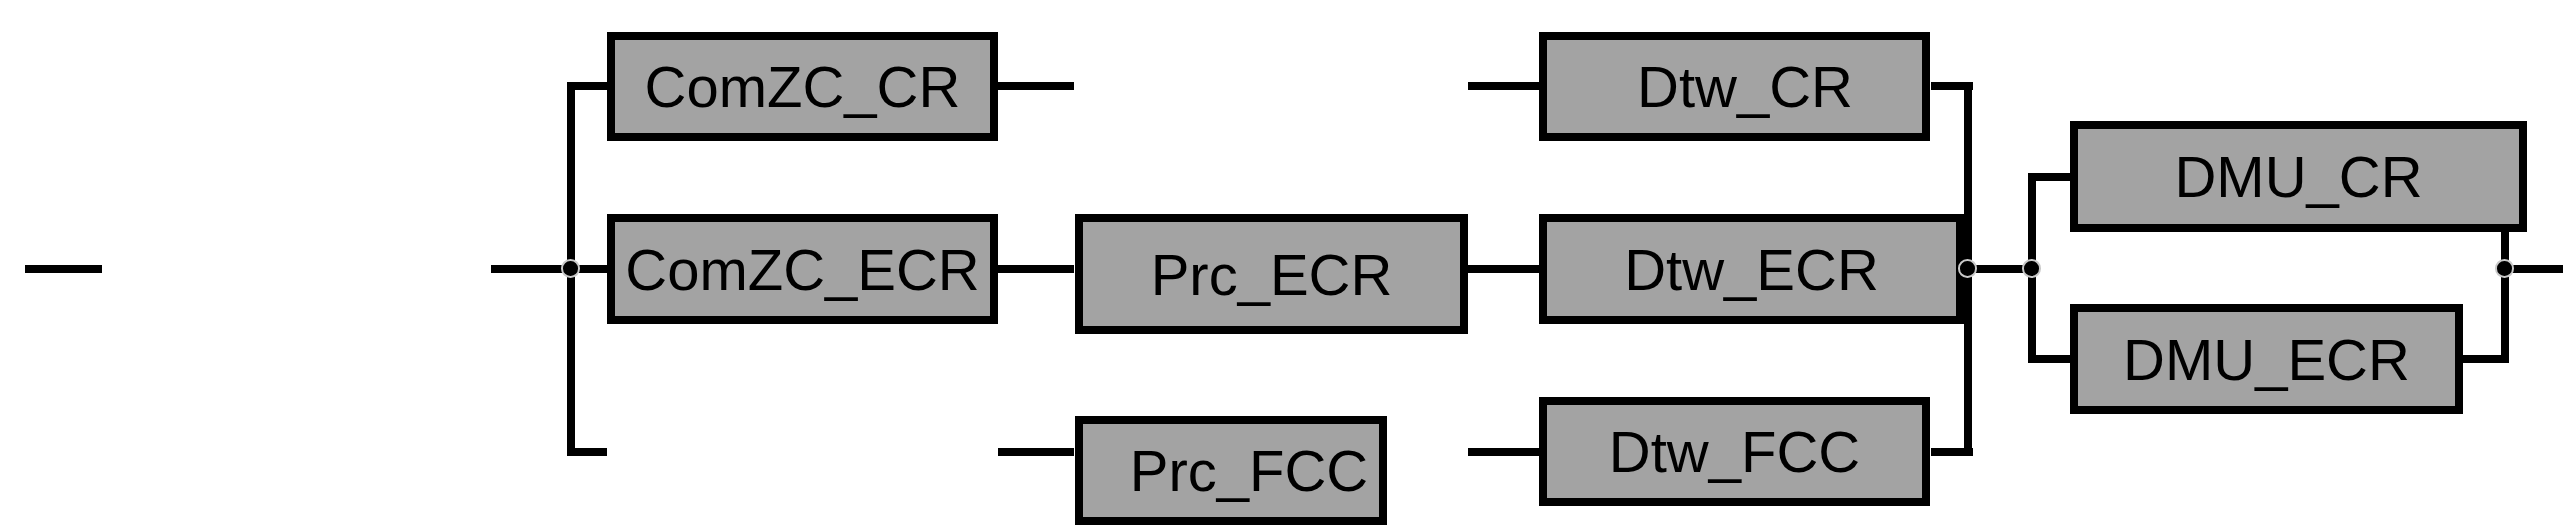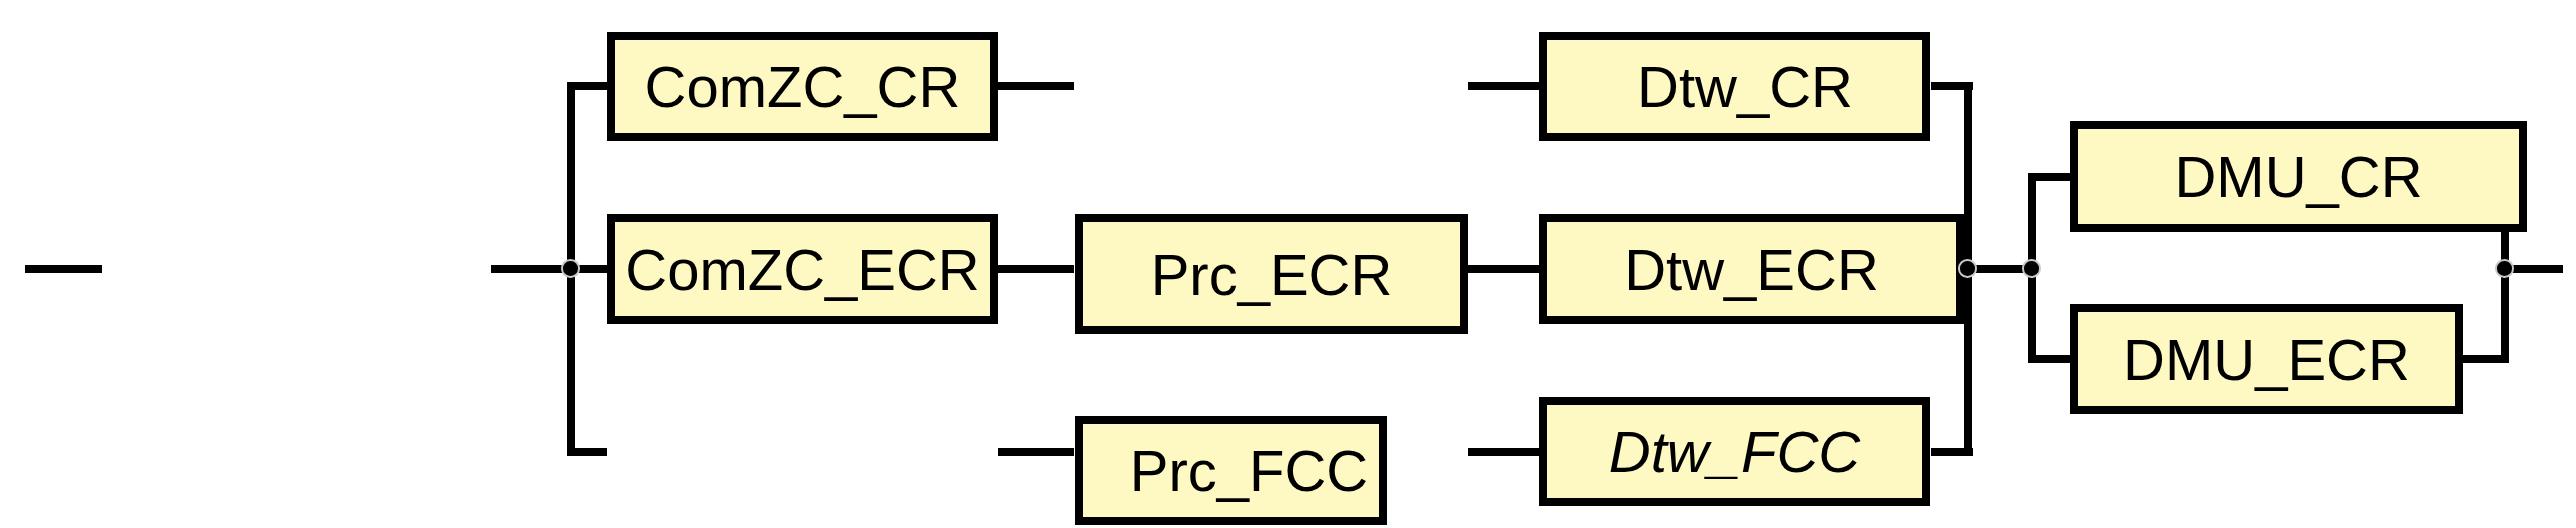--- a/index.html
+++ b/index.html
@@ -11,21 +11,21 @@
     position: relative;
     width: 2576px;
     height: 528px;
     background: #ffffff;
     overflow: hidden;
     font-family: "Liberation Sans", sans-serif;
   }
   .block {
     position: absolute;
     box-sizing: border-box;
-    background: #fef9c3;
+    background: #a3a3a3;
     border: 8px solid #000000;
     display: flex;
     align-items: center;
     justify-content: center;
     font-size: 58px;
     font-weight: 400;
     color: #000000;
     white-space: nowrap;
     letter-spacing: 0px;
     z-index: 3;
@@ -50,21 +50,21 @@
   
   .b-senzc     { left: 102px;  top: 214px; width: 389px; height: 111px; }
   .b-comzc-cr  { left: 607px;  top: 32px;  width: 391px; height: 109px; }
   .b-prc-cr    { left: 1075px; top: 32px;  width: 393px; height: 109px; }
   .b-dtw-cr    { left: 1539px; top: 32px;  width: 391px; height: 109px; padding-left: 21px; }
   .b-comzc-ecr { left: 607px;  top: 214px; width: 391px; height: 110px; }
   .b-prc-ecr   { left: 1075px; top: 214px; width: 393px; height: 120px; text-align: right; }
   .b-dtw-ecr   { left: 1539px; top: 214px; width: 425px; height: 110px; text-align: right; }
   .b-comzc-fcc { left: 607px;  top: 397px; width: 391px; height: 109px; }
   .b-prc-fcc   { left: 1075px; top: 416px; width: 312px; height: 109px; padding-left: 36px; }
-  .b-dtw-fcc   { left: 1539px; top: 397px; width: 391px; height: 109px; font-style: italic; }
+  .b-dtw-fcc   { left: 1539px; top: 397px; width: 391px; height: 109px; }
   .b-dmu-cr    { left: 2070px; top: 121px; width: 457px; height: 111px; }
   .b-dmu-ecr   { left: 2070px; top: 304px; width: 393px; height: 110px; }
 
   
   .s-input        { left: 24.5px;   top: 265px; width: 77px; }
   .s-senzc-junc   { left: 491px;  top: 265px; width: 116px; }
   .s-branch-top   { left: 567px;  top: 82px; width: 40px;  }
   .s-branch-bot   { left: 567px;  top: 448px; width: 40px;  }
   .s-r1a          { left: 998px; top: 82px; width: 76px; }
   .s-r1b          { left: 1468px; top: 82px; width: 71px; }

